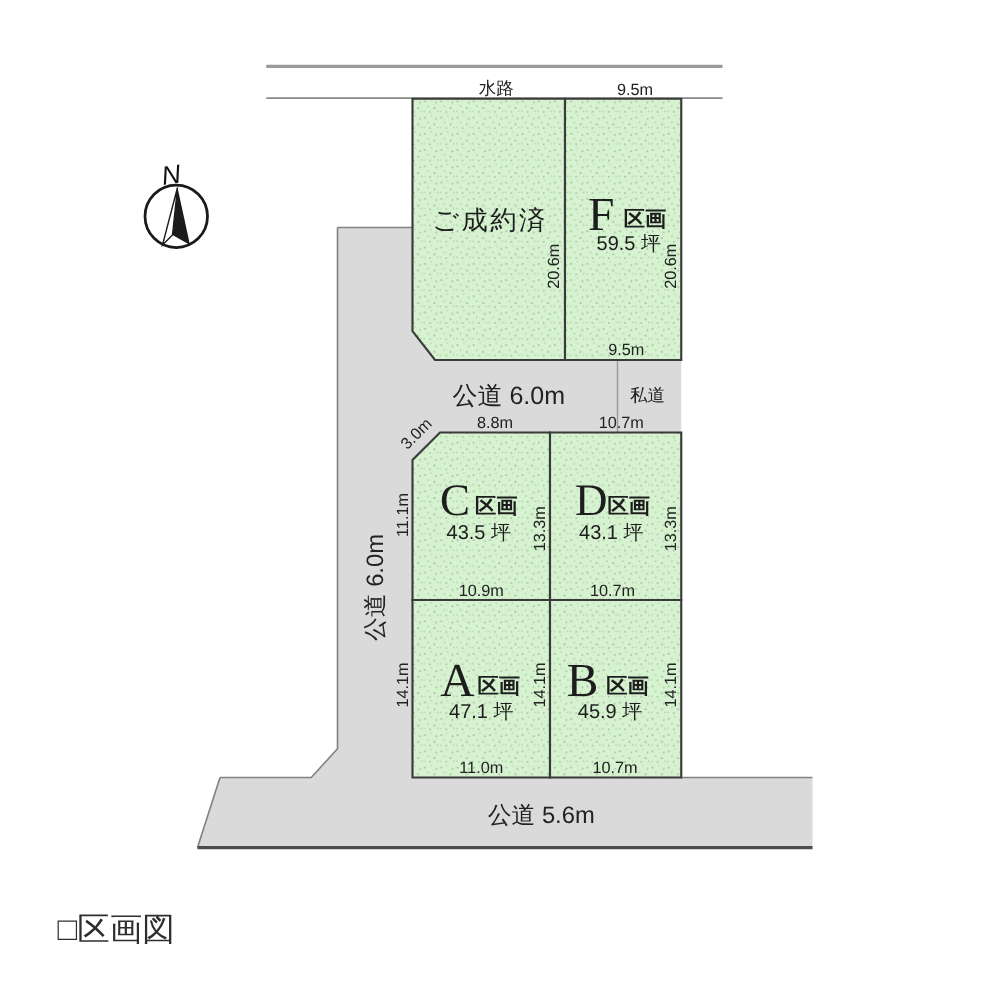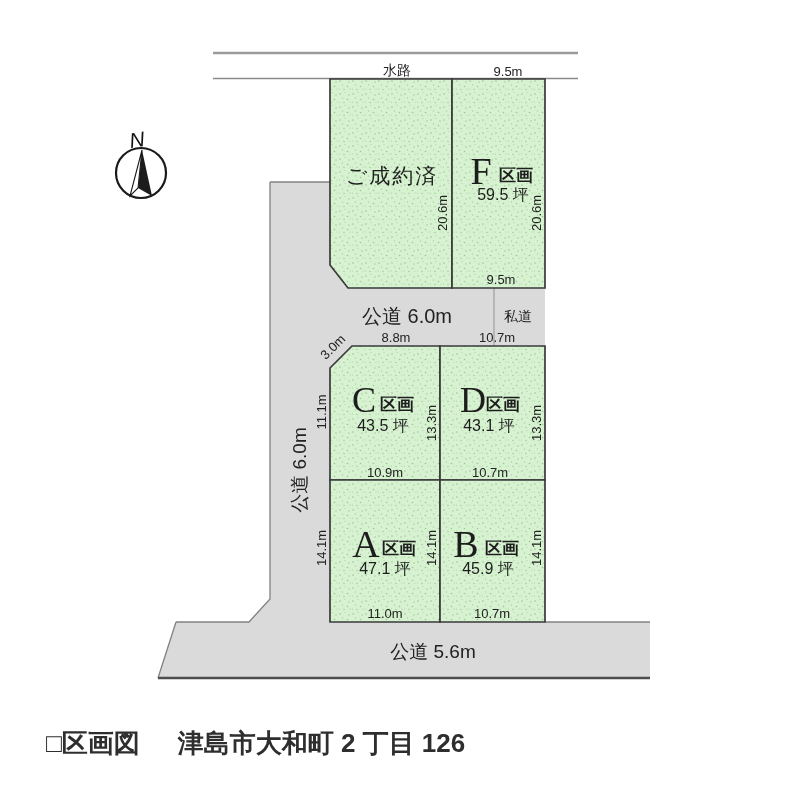--- a/index.html
+++ b/index.html
@@ -6,21 +6,21 @@
   body{width:800px;height:800px;position:relative;font-family:"Liberation Sans",sans-serif;}
   #plan{position:absolute;left:0;top:0;}
   .meas{font-family:"Liberation Sans",sans-serif;font-size:13px;fill:#222222;}
   .roadlabel{font-family:"Liberation Sans",sans-serif;fill:#222222;}
   .parcel-letter{font-family:"Liberation Serif",serif;fill:#1d1d1d;}
   .parcel-unit{font-family:"Liberation Serif",serif;font-size:17px;font-weight:bold;fill:#1d1d1d;}
   .parcel-area{font-family:"Liberation Sans",sans-serif;font-size:16px;fill:#1d1d1d;}
   .sold-label{font-family:"Liberation Serif",serif;font-size:21px;letter-spacing:2px;fill:#1d1d1d;}
   .north-n{font-family:"Liberation Sans",sans-serif;font-size:21px;font-style:italic;fill:#111111;}
   #caption{position:absolute;left:46px;top:726px;font-size:26px;color:#2e2e2e;
-           display:flex;align-items:flex-start;white-space:nowrap;font-weight:bold;}
+           display:flex;align-items:flex-start;white-space:nowrap;}
   #caption .addr{margin-left:38px;}
 </style>
 </head>
 <body>
 
 <svg id="plan" width="800" height="700" viewBox="0 0 800 700">
 
   <defs>
     <pattern id="speckle" width="13" height="13" patternUnits="userSpaceOnUse">
       <rect width="13" height="13" fill="#d6f2d0"></rect>
@@ -112,14 +112,13 @@
 
   <text x="326" y="548" text-anchor="middle" class="meas" transform="rotate(-90 326 548)">14.1m</text>
   <text x="436" y="548" text-anchor="middle" class="meas" transform="rotate(-90 436 548)">14.1m</text>
   <text x="541" y="548" text-anchor="middle" class="meas" transform="rotate(-90 541 548)">14.1m</text>
   <text x="385" y="618" text-anchor="middle" class="meas">11.0m</text>
   <text x="492" y="618" text-anchor="middle" class="meas">10.7m</text>
 </svg>
 
 <div id="caption">
   <span>□区画図</span>
-  <span class="addr">津島市大和町 2 丁目 126</span>
 </div>
 
 </body></html>

